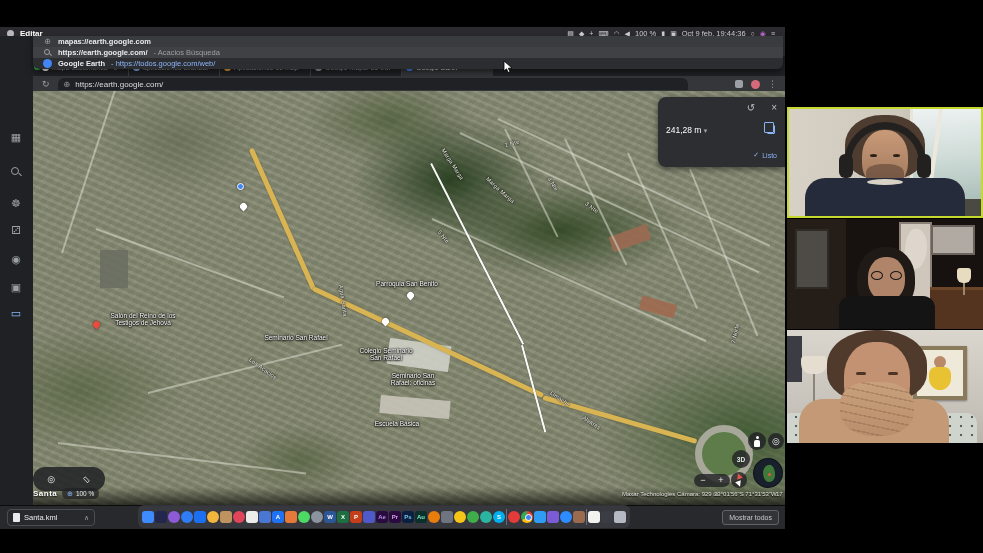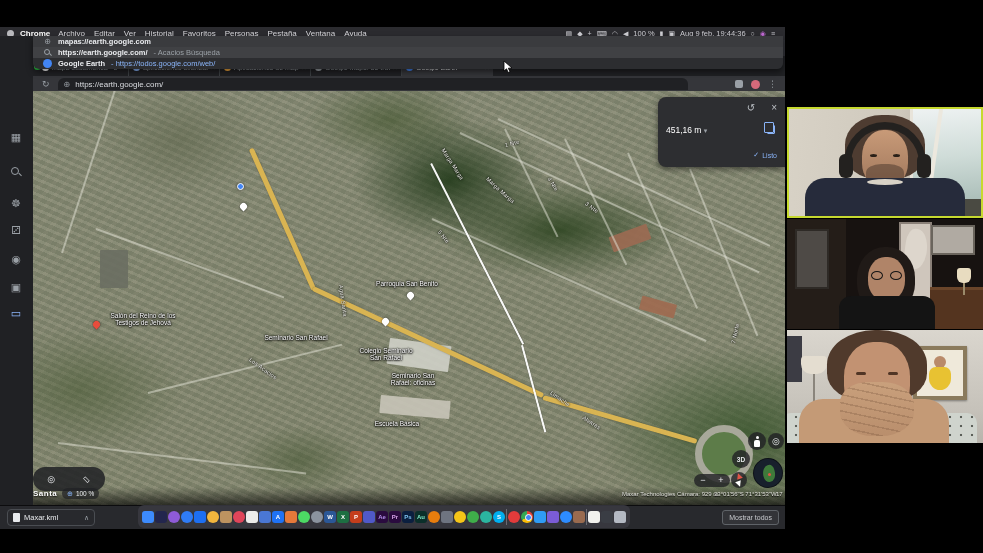--- a/index.html
+++ b/index.html
@@ -192,45 +192,33 @@
   .s3 .hands{position:absolute;left:50%;top:52px;width:74px;height:54px;margin-left:-45px;background:linear-gradient(#c9a07c,#b98e6c);background-image:repeating-linear-gradient(12deg, rgba(120,85,60,.3) 0 1.5px, transparent 1.5px 8px),linear-gradient(#c9a07c,#b98e6c);border-radius:38% 42% 45% 45%;}
   .s3 .body{position:absolute;left:50%;bottom:0;width:196px;height:30px;margin-left:-104px;background:#cfd4cd;background-image:radial-gradient(circle at 4px 4px,#5a5f58 1px,transparent 1.6px);background-size:11px 9px;border-radius:10px 10px 0 0;}
 </style>
 </head>
 <body>
 
 <div class="screen">
 
   <div class="menubar">
     <span class="apple"></span>
-    <span class="appname">Chrome</span>
-    <span class="menus">
-
-    <span>Archivo</span>
-        <span>Editar</span>
-        <span>Ver</span>
-        <span>Historial</span>
-        <span>Favoritos</span>
-        <span>Personas</span>
-        <span>Pestaña</span>
-        <span>Ventana</span>
-        <span>Ayuda</span>
-      </span>
+    <span class="appname">Editar</span>
     <span class="statusbar">
 
     <span class="st-ic">▤</span>
         <span class="st-ic">◆</span>
         <span class="st-ic">+</span>
         <span class="st-ic">⌨</span>
         <span class="st-ic">◠</span>
         <span class="st-ic">◀</span>
         <span class="st-ic txt">100 %</span>
         <span class="st-ic">▮</span>
         <span class="st-ic">▣</span>
-        <span class="st-ic txt">Aug 9 feb. 19:44:36</span>
+        <span class="st-ic txt">Oct 9 feb. 19:44:36</span>
         <span class="st-ic">○</span>
         <span class="st-ic siri">◉</span>
         <span class="st-ic">≡</span>
       </span>
   </div>
 
   <div class="bgwin">
     <span class="dl-label">
       <span class="dl-folder"></span>
       <span>Descargas</span>
@@ -410,34 +398,34 @@
         <span>−</span>
         <span>+</span>
       </div>
 
       
       <div class="mpanel">
         <span class="mp-top">
           <span>↺</span>
           <span>×</span>
         </span>
-        <span class="mp-val"><span>451,16 m</span> <span class="mp-caret">▾</span></span>
+        <span class="mp-val"><span>241,28 m</span> <span class="mp-caret">▾</span></span>
         <span class="copy-ic"></span>
         <span class="mp-done">
             <span>✓</span>
             <span>Listo</span>
           </span>
       </div>
     </div>
   </div>
 
   <div class="shelf">
     <span class="dlchip">
       <span class="pageic"></span>
-      <span>Maxar.kml</span>
+      <span>Santa.kml</span>
       <span class="caret">∧</span>
     </span>
     <span class="showall">Mostrar todos</span>
   </div>
 
   <div class="dock">
 
   <span class="dock-ic" style="background: rgb(61, 139, 253);"></span>
       <span class="dock-ic" style="background: rgb(35, 38, 77);"></span>
       <span class="dock-ic round" style="background: rgb(142, 91, 216);"></span>

